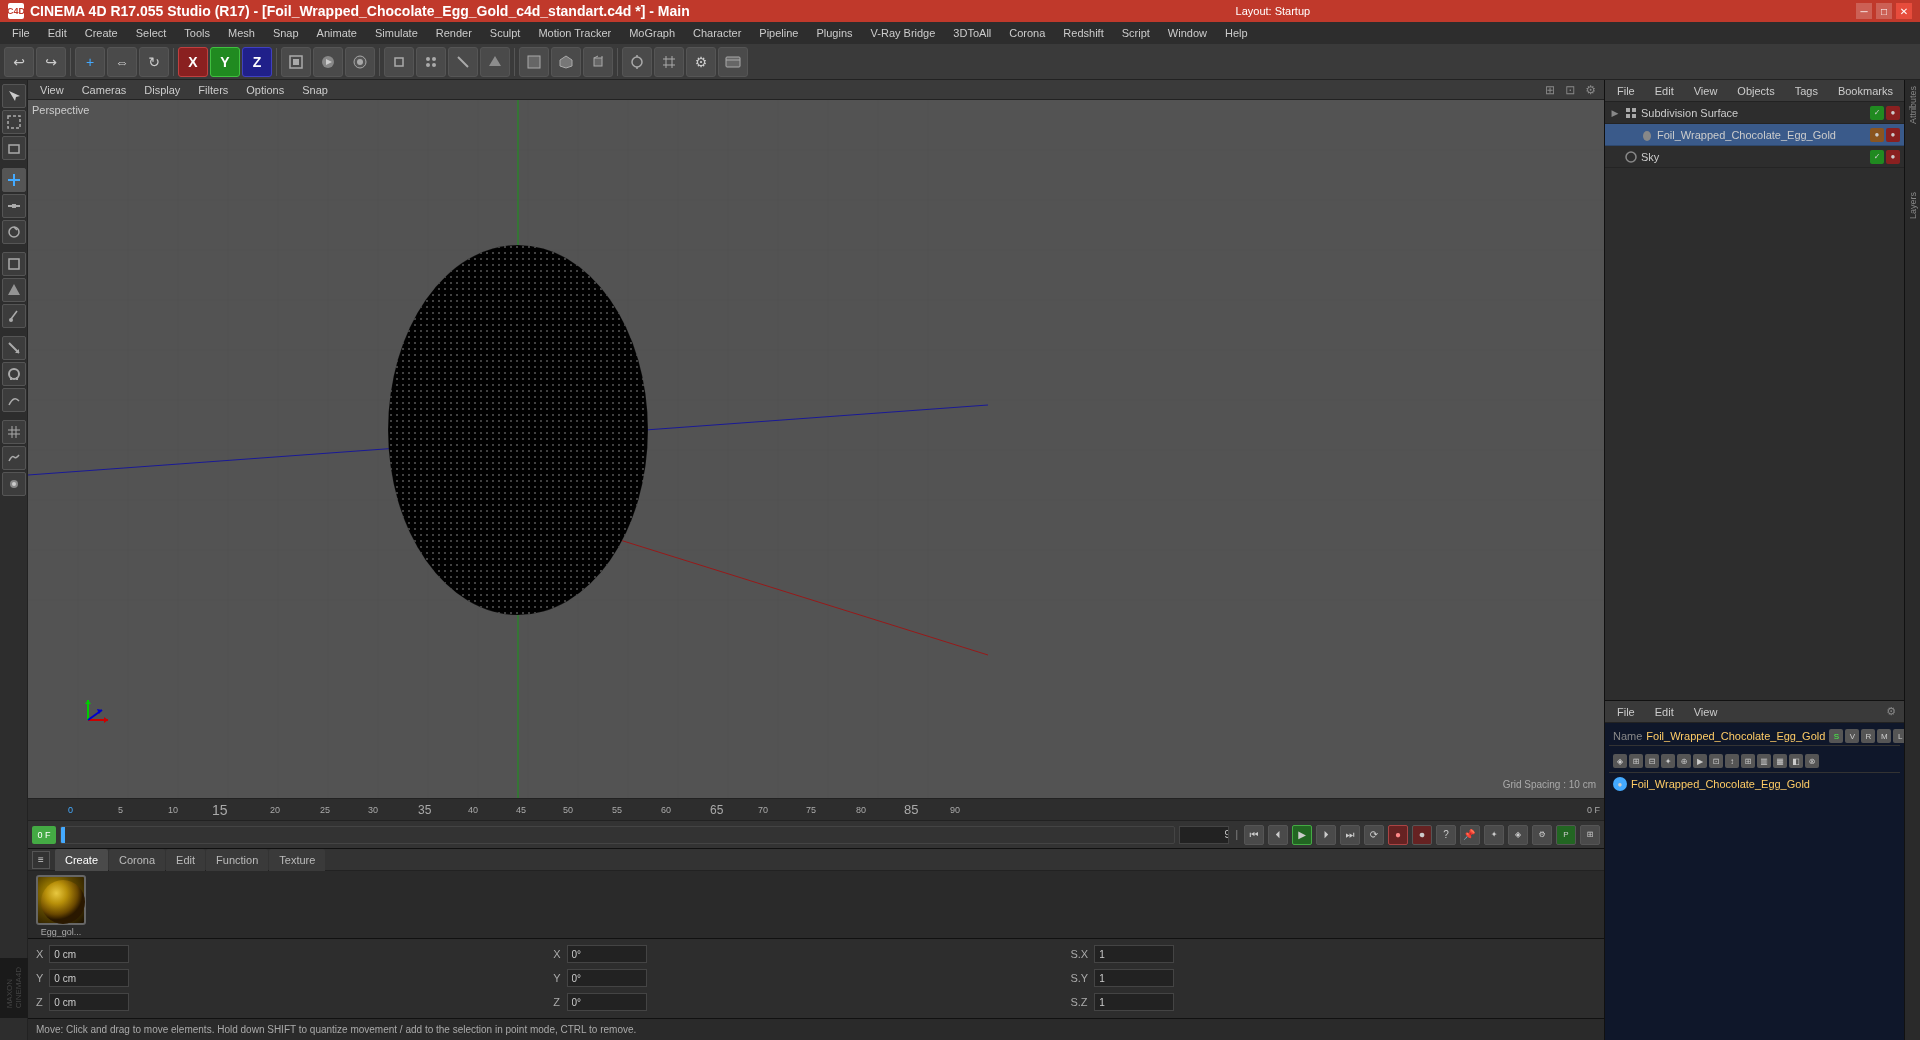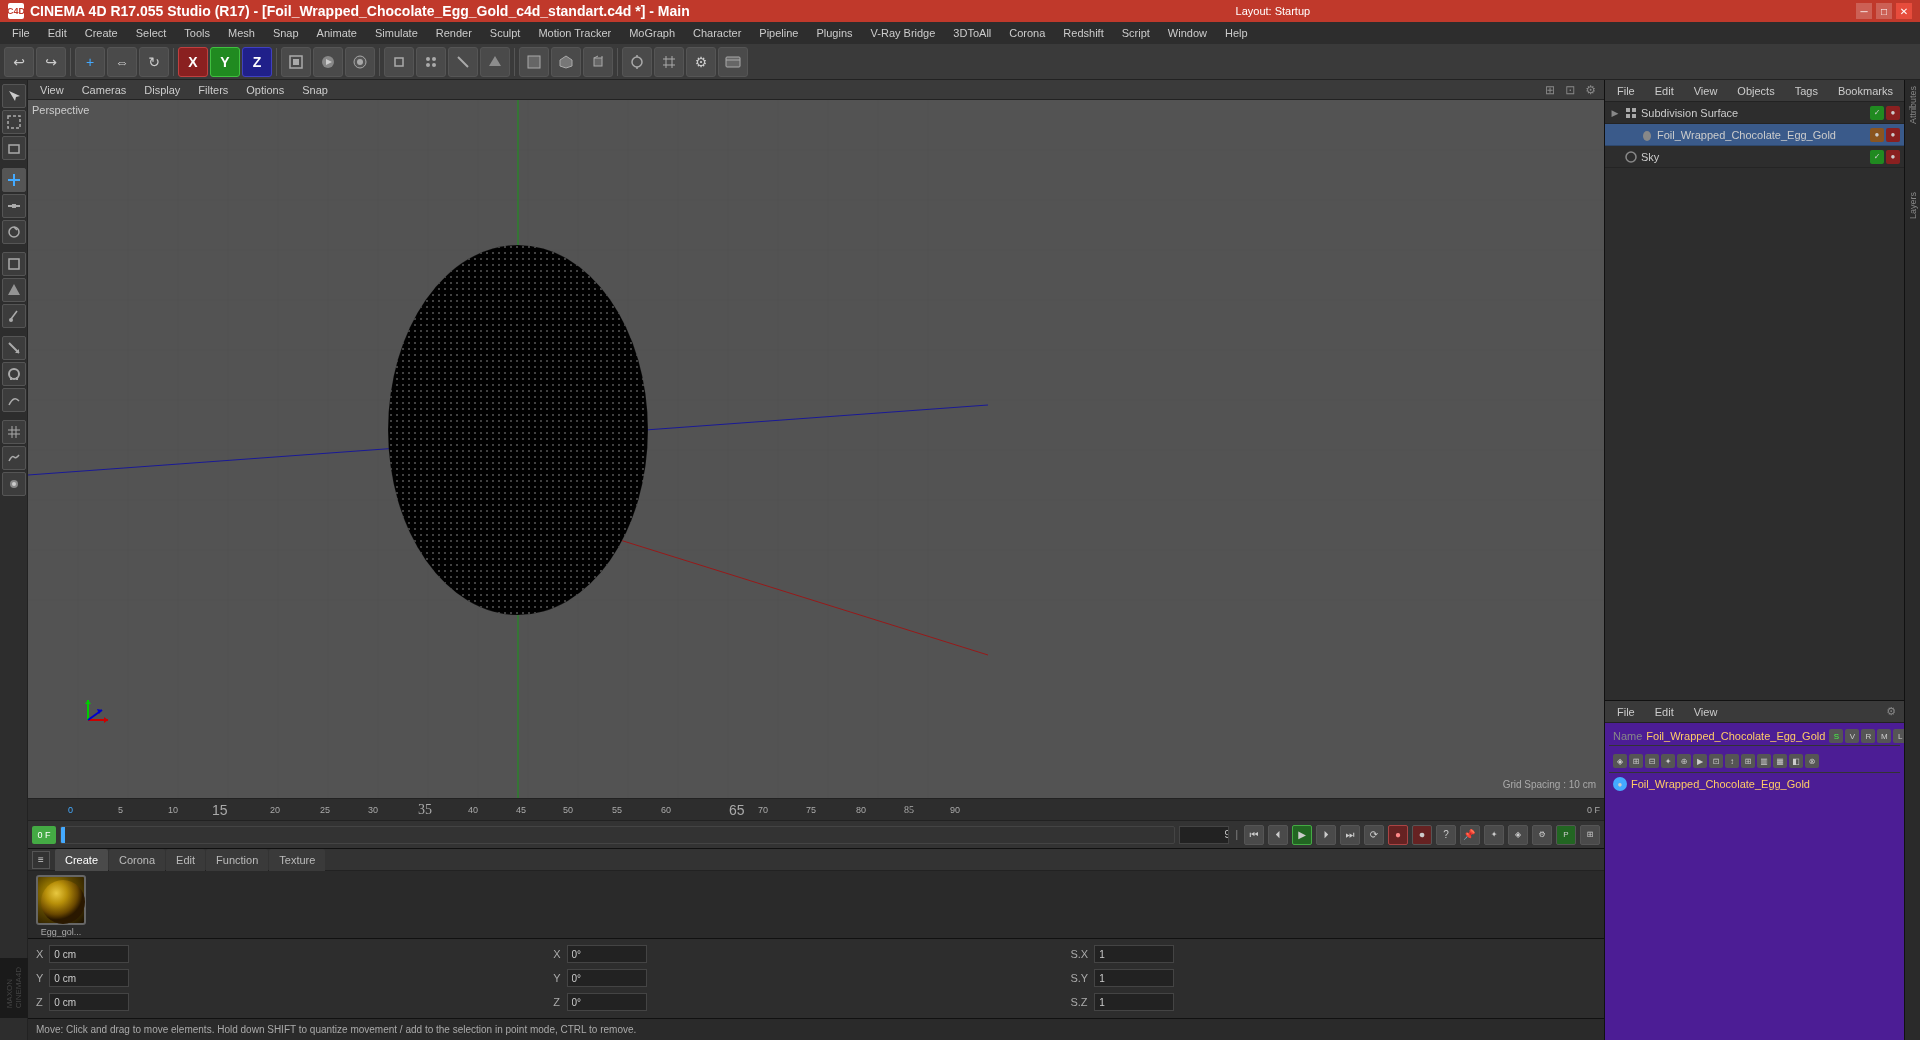--- a/index.html
+++ b/index.html
@@ -438,21 +438,21 @@
       height: 22px;
       background: #3a3a3a;
       display: flex;
       align-items: center;
       padding: 0 4px;
       gap: 4px;
       border-bottom: 1px solid #222;
     }
     #attribute-area {
       flex: 1;
-      background: #4c1d95;
+      background: #0f172a;
       padding: 4px;
     }
     #attr-name-row {
       display: flex;
       align-items: center;
       padding: 2px 4px;
       gap: 4px;
       border-bottom: 1px solid #333;
       margin-bottom: 4px;
     }
@@ -849,31 +849,31 @@
 
     <div id="timeline-area">
       <div id="timeline-ruler">
         <div style="position:absolute;left:40px;color:#4af;font-size:9px;">0</div>
         <div style="position:absolute;left:90px;color:#aaa;font-size:9px;">5</div>
         <div style="position:absolute;left:140px;color:#aaa;font-size:9px;">10</div>
         <div style="position:absolute;left:184px;color:#aaa;font-size:14px;">15</div>
         <div style="position:absolute;left:242px;color:#aaa;font-size:9px;">20</div>
         <div style="position:absolute;left:292px;color:#aaa;font-size:9px;">25</div>
         <div style="position:absolute;left:340px;color:#aaa;font-size:9px;">30</div>
-        <div style="position:absolute;left:390px;color:#aaa;font-size:14px;font-family:Liberation Serif, serif;">35</div>
+        <div style="position:absolute;left:390px;color:#aaa;font-size:12px;">35</div>
         <div style="position:absolute;left:440px;color:#aaa;font-size:9px;">40</div>
         <div style="position:absolute;left:488px;color:#aaa;font-size:9px;">45</div>
         <div style="position:absolute;left:535px;color:#aaa;font-size:9px;">50</div>
         <div style="position:absolute;left:584px;color:#aaa;font-size:9px;">55</div>
         <div style="position:absolute;left:633px;color:#aaa;font-size:9px;">60</div>
-        <div style="position:absolute;left:701px;color:#aaa;font-size:14px;">65</div>
+        <div style="position:absolute;left:682px;color:#aaa;font-size:12px;">65</div>
         <div style="position:absolute;left:730px;color:#aaa;font-size:9px;">70</div>
         <div style="position:absolute;left:778px;color:#aaa;font-size:9px;">75</div>
         <div style="position:absolute;left:828px;color:#aaa;font-size:9px;">80</div>
-        <div style="position:absolute;left:876px;color:#aaa;font-size:10px;font-family:Liberation Serif, serif;">85</div>
+        <div style="position:absolute;left:876px;color:#aaa;font-size:13px;">85</div>
         <div style="position:absolute;left:922px;color:#aaa;font-size:9px;">90</div>
         <div style="position:absolute;right:4px;color:#aaa;font-size:9px;">0 F</div>
       </div>
     </div>
 
     <div id="anim-controls">
       <div style="width:24px;height:18px;background:#4a4;border-radius:2px;display:flex;align-items:center;justify-content:center;font-size:9px;color:white;">0 F</div>
       <div style="position:relative;flex:1;height:18px;background:#333;border:1px solid #444;border-radius:2px;overflow:hidden;">
         <div style="position:absolute;left:0;top:0;width:4px;height:100%;background:#4af;"></div>
       </div>

